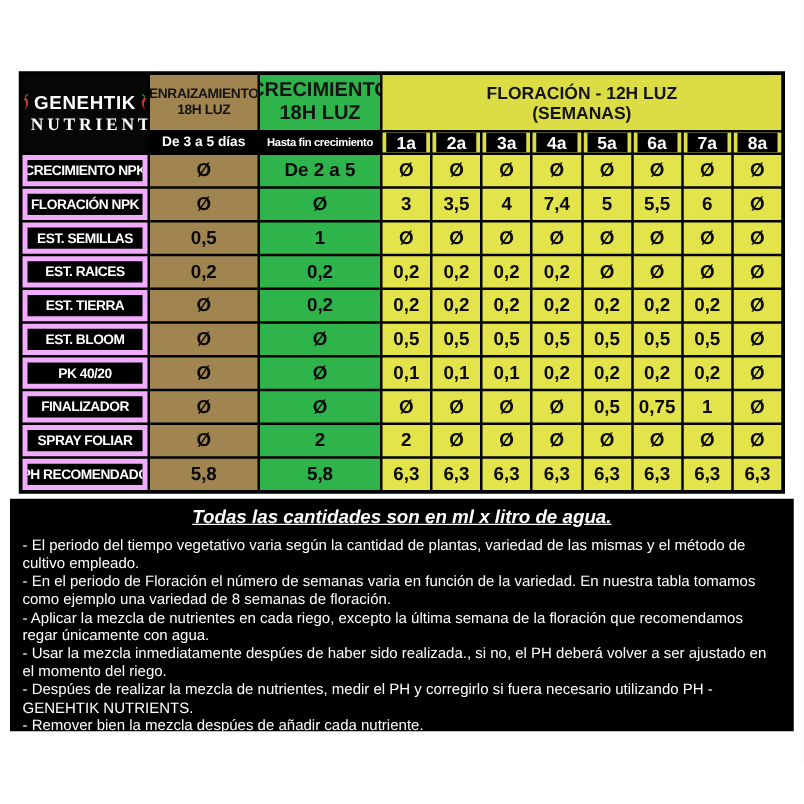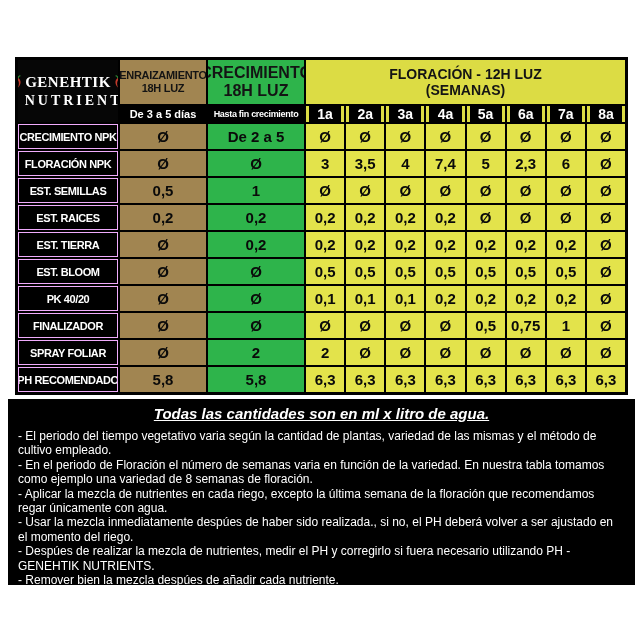--- a/index.html
+++ b/index.html
@@ -12,42 +12,42 @@
     position:absolute; left:15px; top:57px; width:613px; height:338px;
     background:#000000; padding:3px; box-sizing:border-box;
     display:grid; gap:2px;
     grid-template-columns:100px 86px 96px repeat(8, 1fr);
     grid-template-rows:44px 16px repeat(10, 1fr);
   }
   .cell { display:flex; align-items:center; justify-content:center; overflow:hidden; }
   .logo-cell { background:#060606; grid-row:1/3; grid-column:1; flex-direction:column; gap:2px; }
   .logo-line { display:flex; align-items:center; gap:3px; }
   .brand-name {
-    color:#ffffff; font-family:Liberation Serif, serif; font-weight:700;
+    color:#ffffff; font-family:Liberation Sans, sans-serif; font-weight:700;
     font-size:15px; letter-spacing:0.5px; white-space:nowrap;
   }
   .brand-sub {
     color:#ffffff; font-family:"Liberation Serif", serif; font-weight:700;
     font-size:14px; letter-spacing:3px; white-space:nowrap; margin-right:-3px;padding-left:19px;
   }
   .hdr { flex-direction:column; font-weight:700; color:#141414; text-align:center; line-height:1.15; }
   .hdr.brown { background:#A18551; font-size:11px; letter-spacing:-0.3px; }
   .hdr.green { background:#2EB44B; font-size:16px; }
   .hdr.yellow { background:#DCDC44; grid-column:4/12; font-size:14px; }
   .sub-strip { background:#000000; color:#ffffff; font-weight:700; font-size:11px; white-space:nowrap; }
   .sub-strip.small { font-size:9px; letter-spacing:-0.3px; }
   .week-cell { background:#DCDC44; padding:0 3px; box-sizing:border-box; }
   .week-box {
     background:#000000; color:#ffffff; font-weight:700; font-size:14px;
     width:100%; height:100%; display:flex; align-items:center; justify-content:center;
   }
   .label-cell {
     background:#000000; color:#ffffff; font-weight:700; font-size:11px;
     letter-spacing:-0.4px; white-space:nowrap; box-sizing:border-box;
-    border:1px solid #f0abfc;
+    border:4px solid #f0abfc;
   }
   .val { font-weight:700; font-size:15px; color:#0a0a0a; white-space:nowrap; }
   .brown-cell { background:#A18551; }
   .green-cell { background:#2EB44B; }
   .yellow-cell { background:#E3E34B; }
   
   .footer {
     position:absolute; left:8px; top:399px; width:627px; height:186px;
     background:#000000; color:#ffffff; box-sizing:border-box;
     padding:4px 10px 4px 10px; overflow:hidden;
@@ -151,21 +151,21 @@
       <div class="cell val yellow-cell">Ø</div>
       <div class="cell val yellow-cell">Ø</div>
       <div class="cell label-cell">FLORACIÓN NPK</div>
       <div class="cell val brown-cell">Ø</div>
       <div class="cell val green-cell">Ø</div>
       <div class="cell val yellow-cell">3</div>
       <div class="cell val yellow-cell">3,5</div>
       <div class="cell val yellow-cell">4</div>
       <div class="cell val yellow-cell">7,4</div>
       <div class="cell val yellow-cell">5</div>
-      <div class="cell val yellow-cell">2,3</div>
+      <div class="cell val yellow-cell">5,5</div>
       <div class="cell val yellow-cell">6</div>
       <div class="cell val yellow-cell">Ø</div>
       <div class="cell label-cell">EST. SEMILLAS</div>
       <div class="cell val brown-cell">0,5</div>
       <div class="cell val green-cell">1</div>
       <div class="cell val yellow-cell">Ø</div>
       <div class="cell val yellow-cell">Ø</div>
       <div class="cell val yellow-cell">Ø</div>
       <div class="cell val yellow-cell">Ø</div>
       <div class="cell val yellow-cell">Ø</div>

